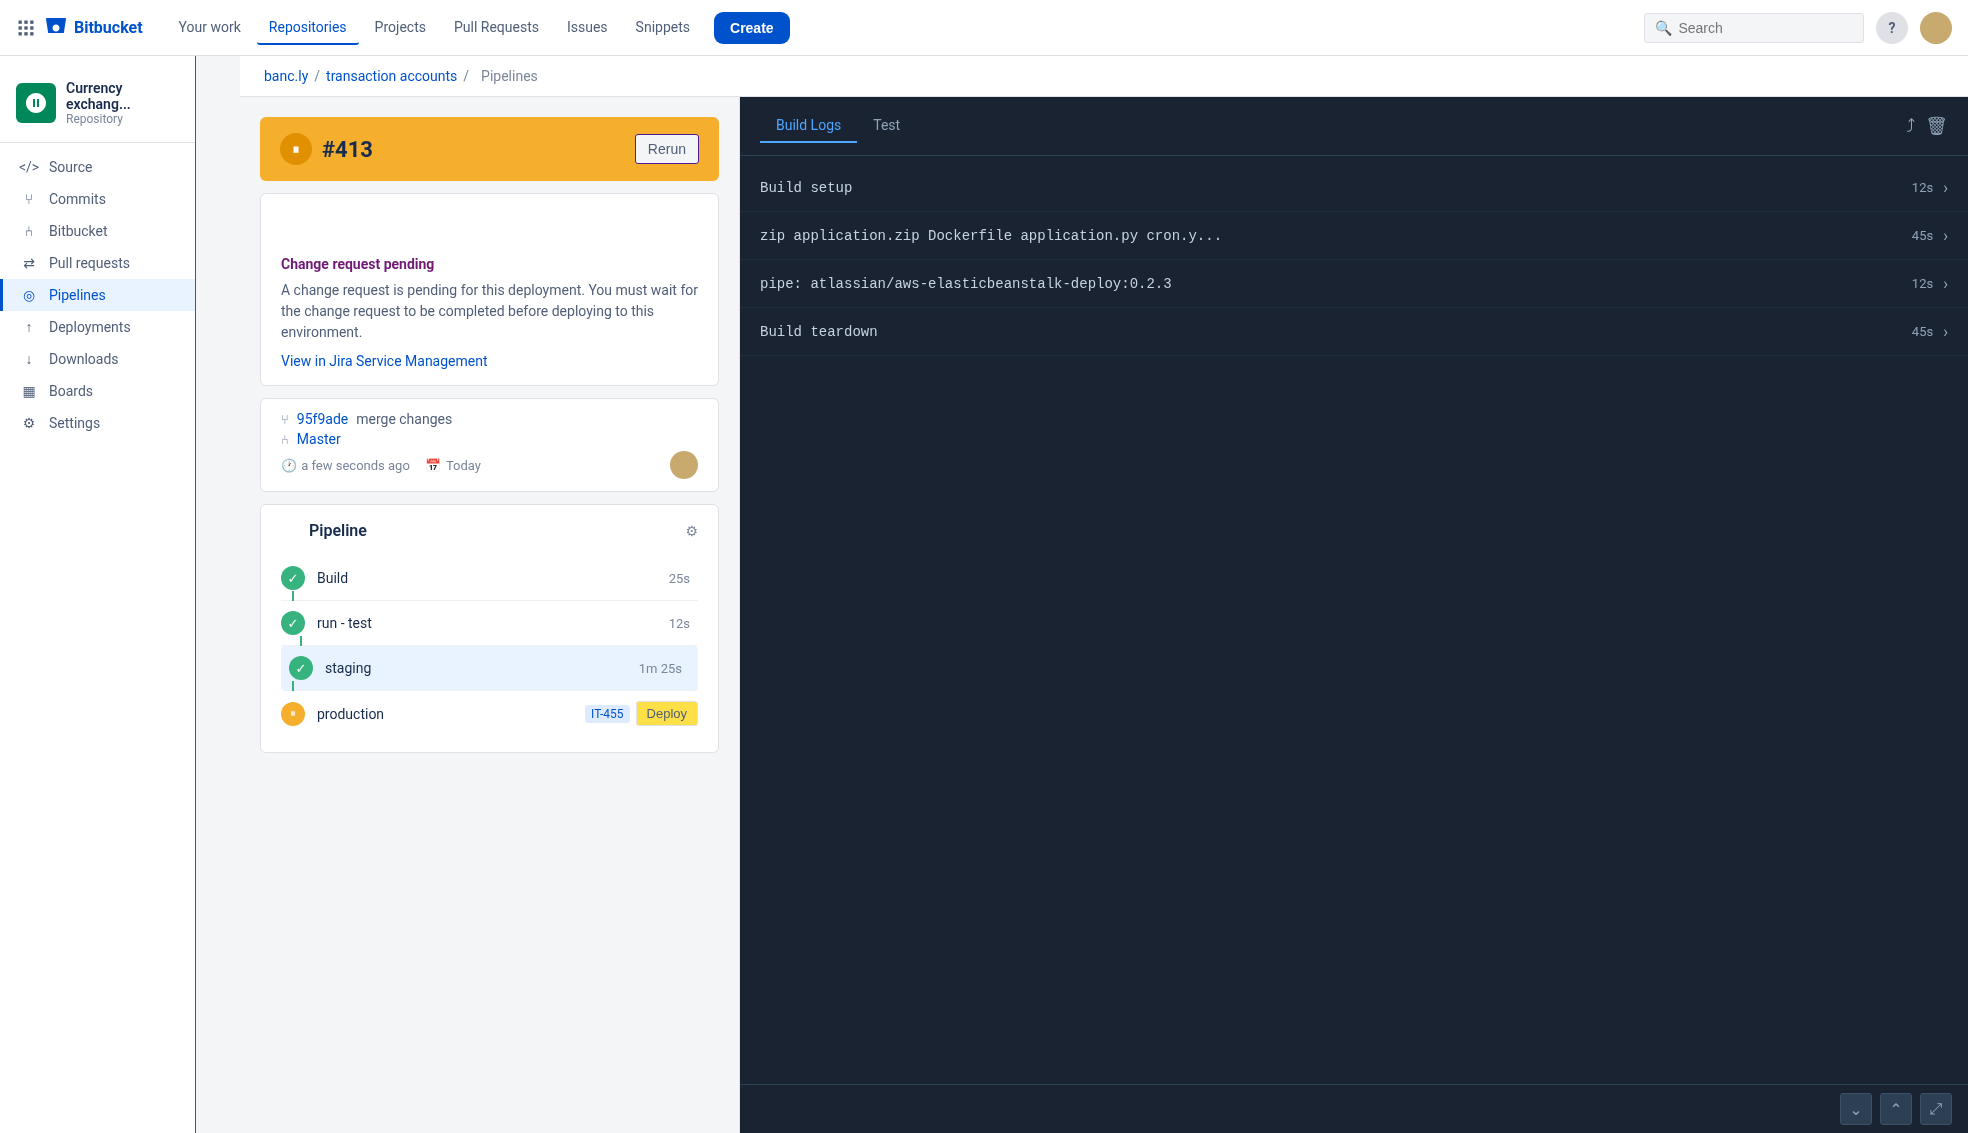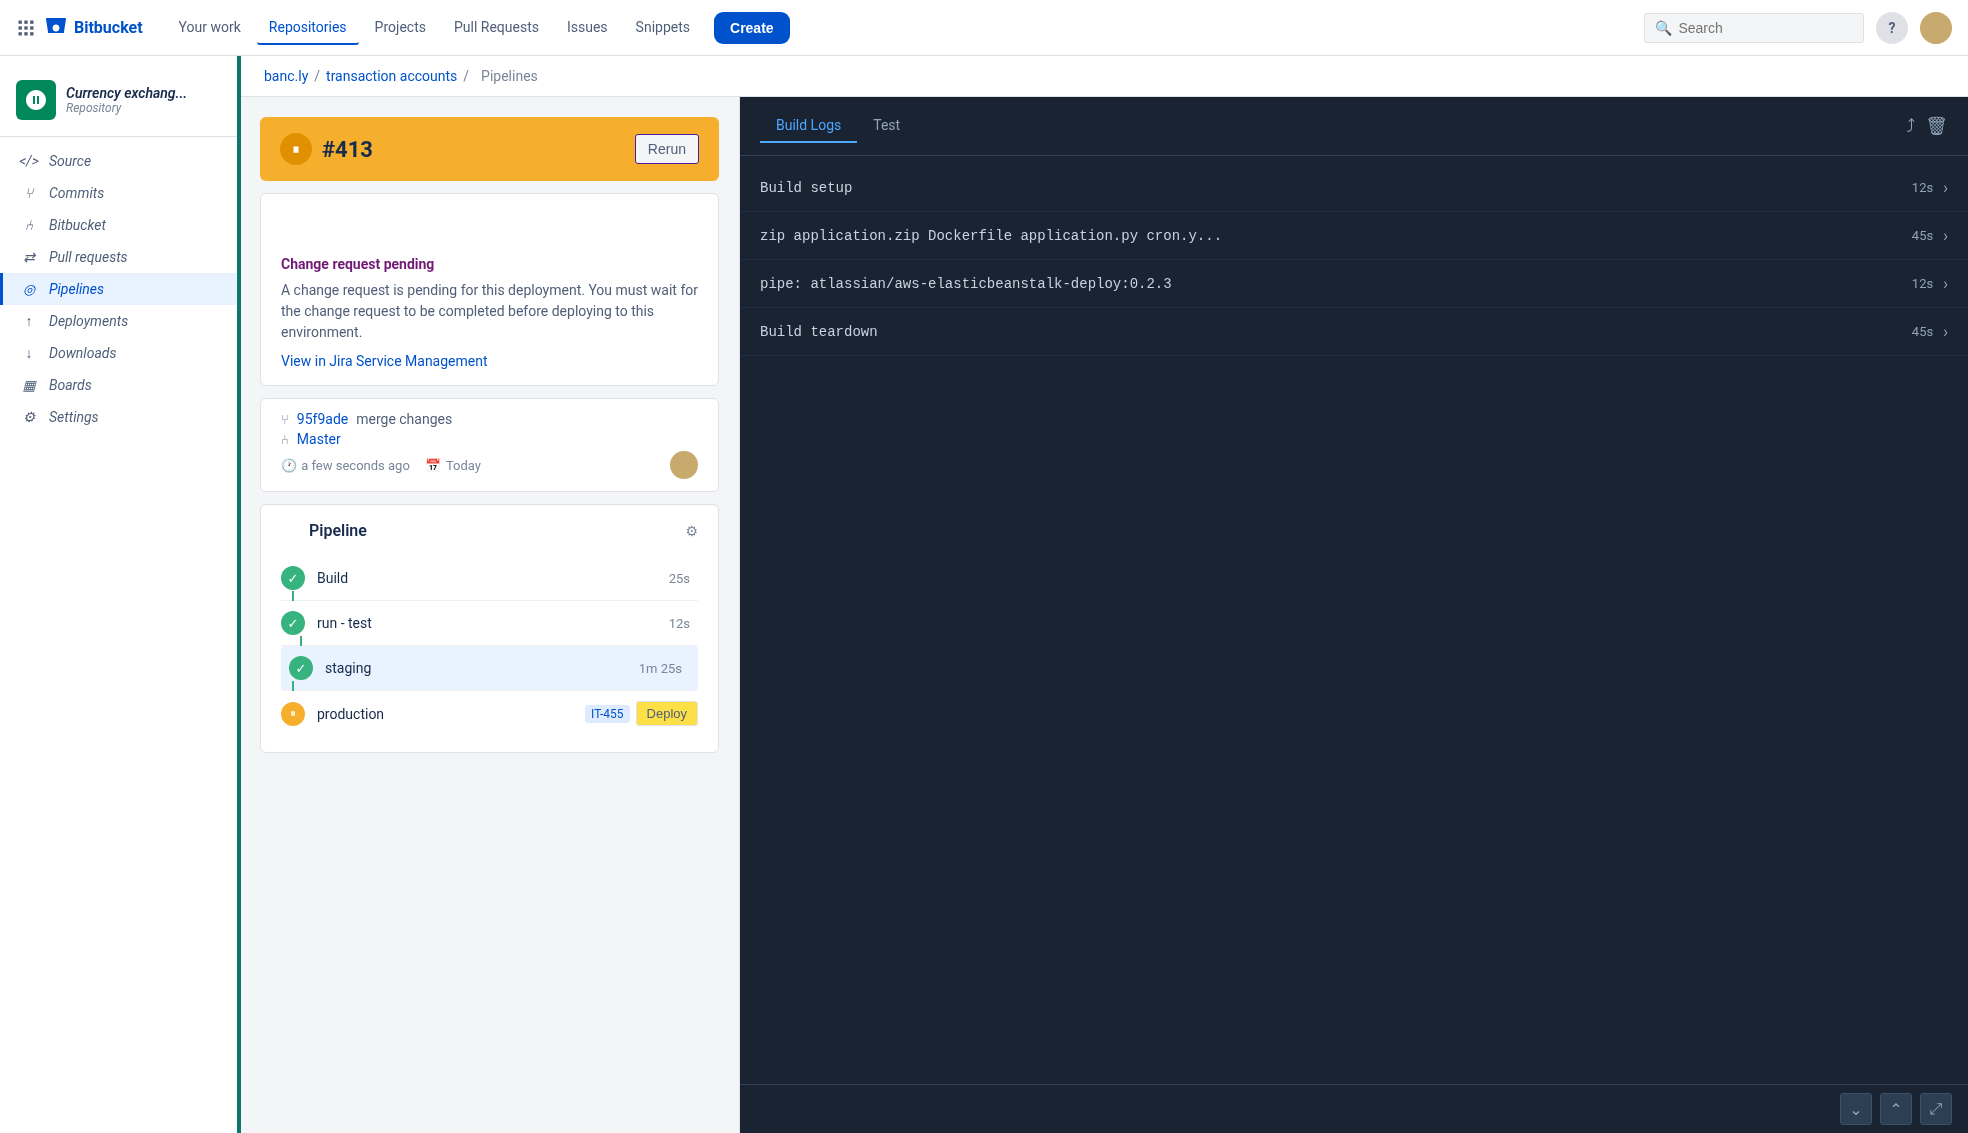--- a/index.html
+++ b/index.html
@@ -36,22 +36,22 @@
       width: 32px; height: 32px; border-radius: 50%; background: #dfe1e6;
       display: flex; align-items: center; justify-content: center; cursor: pointer; color: #505f79; font-weight: 700;
     }
     .avatar { width: 32px; height: 32px; border-radius: 50%; background: #c8a96e; cursor: pointer; overflow: hidden; display: flex; align-items: center; justify-content: center; }
 
     
     .layout { display: flex; margin-top: 56px; min-height: calc(100vh - 56px); }
 
     
     .sidebar {
-      width: 241px; background: #fff; border-right: 4px solid #0f766e;
-      padding: 16px 0; flex-shrink: 0; position: fixed; top: 56px; bottom: 0; overflow-y: auto; font-style: italic;
+      width: 196px; background: #fff; border-right: 1px solid #0f766e;
+      padding: 16px 0; flex-shrink: 0; position: fixed; top: 56px; bottom: 0; overflow-y: auto;
     }
     .sidebar-repo { display: flex; align-items: center; padding: 8px 16px 16px; border-bottom: 1px solid #dfe1e6; margin-bottom: 8px; }
     .repo-icon { width: 40px; height: 40px; background: #00875a; border-radius: 6px; display: flex; align-items: center; justify-content: center; margin-right: 10px; flex-shrink: 0; }
     .repo-icon svg { color: #fff; }
     .repo-name { font-weight: 600; font-size: 14px; color: #172b4d; }
     .repo-type { font-size: 12px; color: #7a869a; }
     .sidebar-nav-item {
       display: flex; align-items: center; padding: 8px 16px; color: #505f79;
       cursor: pointer; border-left: 3px solid transparent; text-decoration: none;
     }

